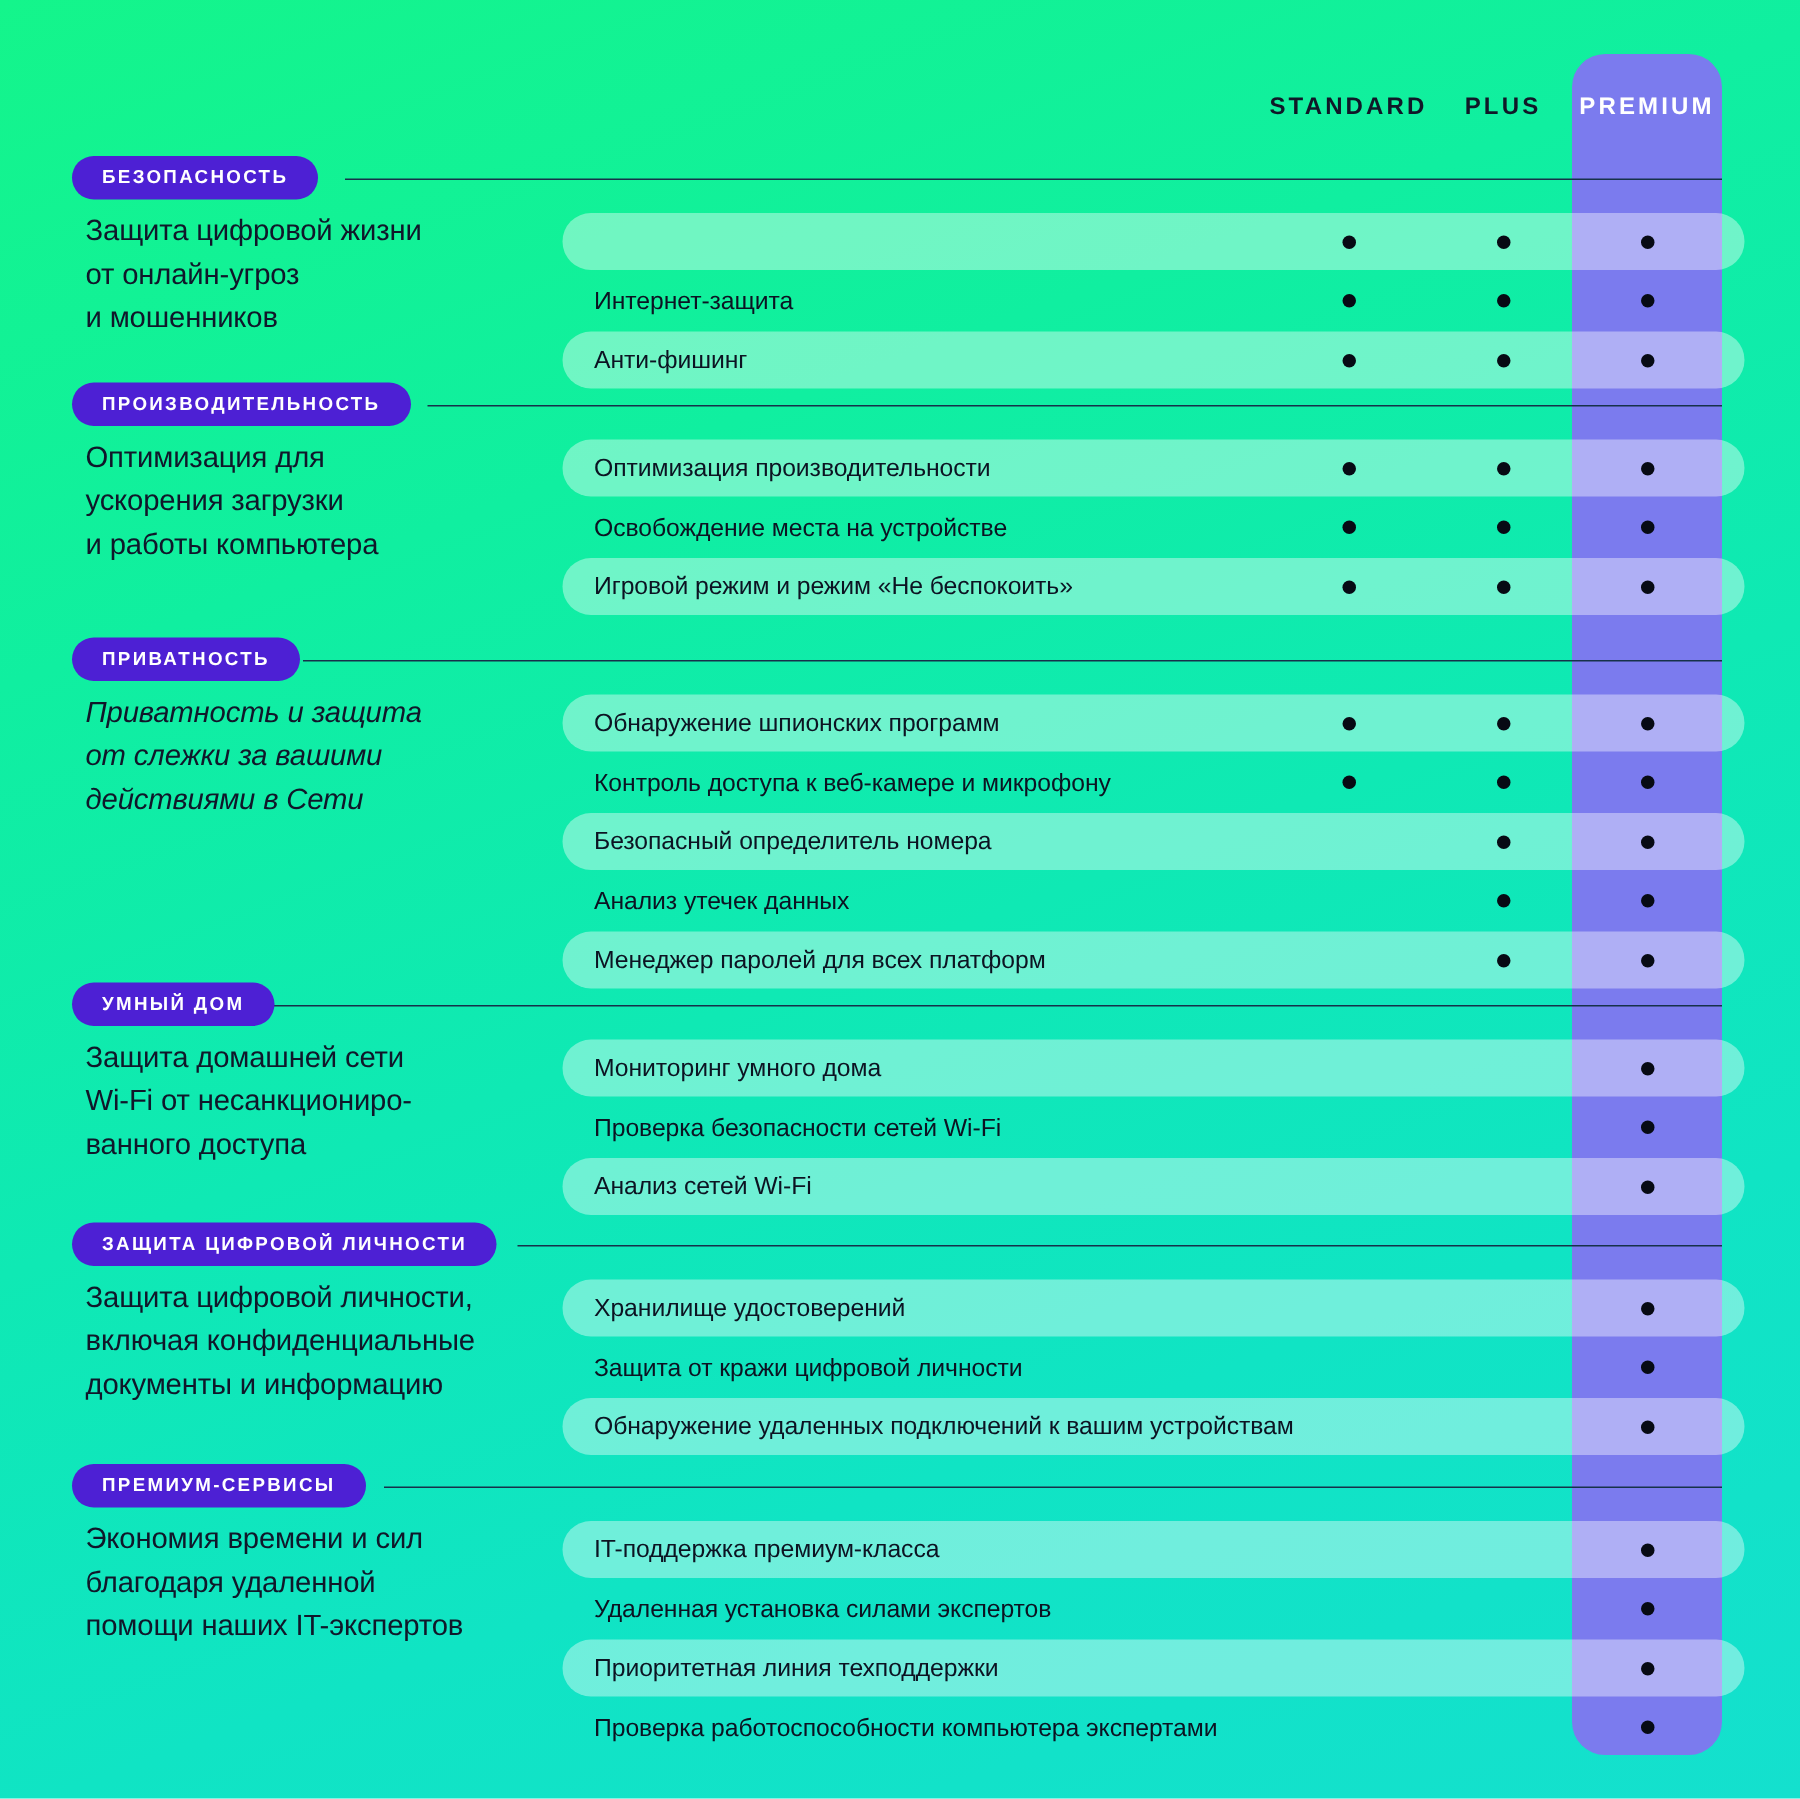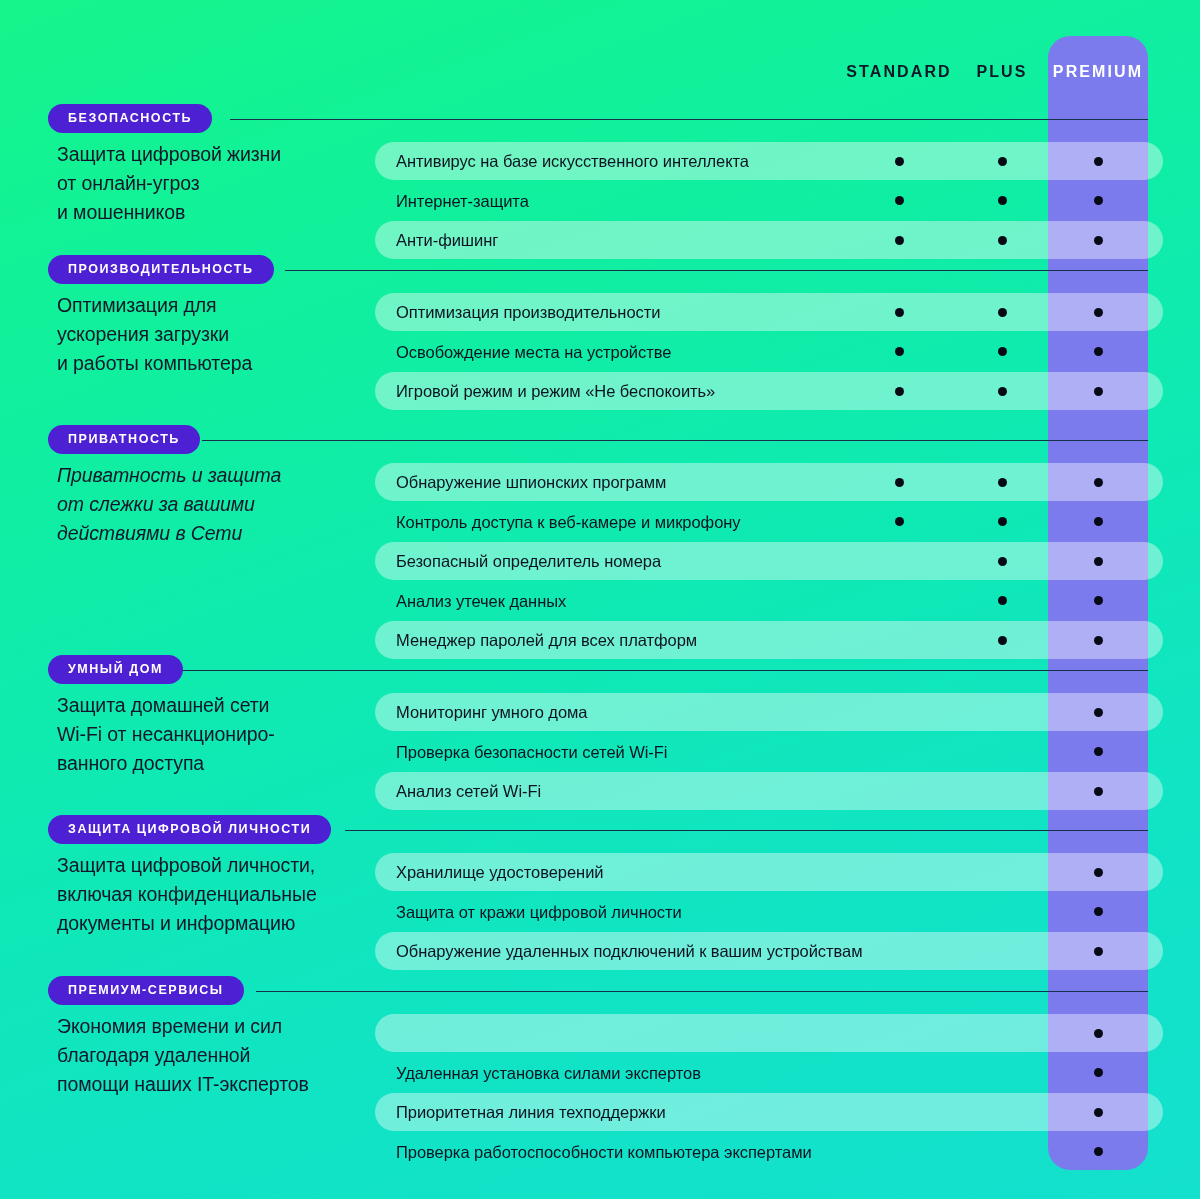--- a/index.html
+++ b/index.html
@@ -172,21 +172,20 @@
 
 <div class="table">
     <div class="section" style="top: 104px;">
       <div class="section-head">
         <div class="badge">БЕЗОПАСНОСТЬ</div>
         <div class="rule" style="left: 230px;"></div>
       </div>
       <div class="blurb" style="top: 36px;">Защита цифровой жизни<br>от онлайн-угроз<br>и мошенников</div>
       <div class="rows" style="top: 38px;">
         <div class="row alt" style="top: 0px;">
-          <div class="row-label">Антивирус на базе искусственного интеллекта</div>
           <span class="dot" style="left: 524px;"></span>
           <span class="dot" style="left: 627px;"></span>
           <span class="dot" style="left: 723px;"></span>
         </div>
         <div class="row" style="top: 39.5px;">
           <div class="row-label">Интернет-защита</div>
           <span class="dot" style="left: 524px;"></span>
           <span class="dot" style="left: 627px;"></span>
           <span class="dot" style="left: 723px;"></span>
         </div>
@@ -304,20 +303,21 @@
       </div>
     </div>
     <div class="section" style="top: 976px;">
       <div class="section-head">
         <div class="badge">ПРЕМИУМ-СЕРВИСЫ</div>
         <div class="rule" style="left: 256px;"></div>
       </div>
       <div class="blurb" style="top: 36px;">Экономия времени и сил<br>благодаря удаленной<br>помощи наших IT-экспертов</div>
       <div class="rows" style="top: 38px;">
         <div class="row alt" style="top: 0px;">
+          <div class="row-label">IT-поддержка премиум-класса</div>
           <span class="dot" style="left: 723px;"></span>
         </div>
         <div class="row" style="top: 39.5px;">
           <div class="row-label">Удаленная установка силами экспертов</div>
           <span class="dot" style="left: 723px;"></span>
         </div>
         <div class="row alt" style="top: 79px;">
           <div class="row-label">Приоритетная линия техподдержки</div>
           <span class="dot" style="left: 723px;"></span>
         </div>

